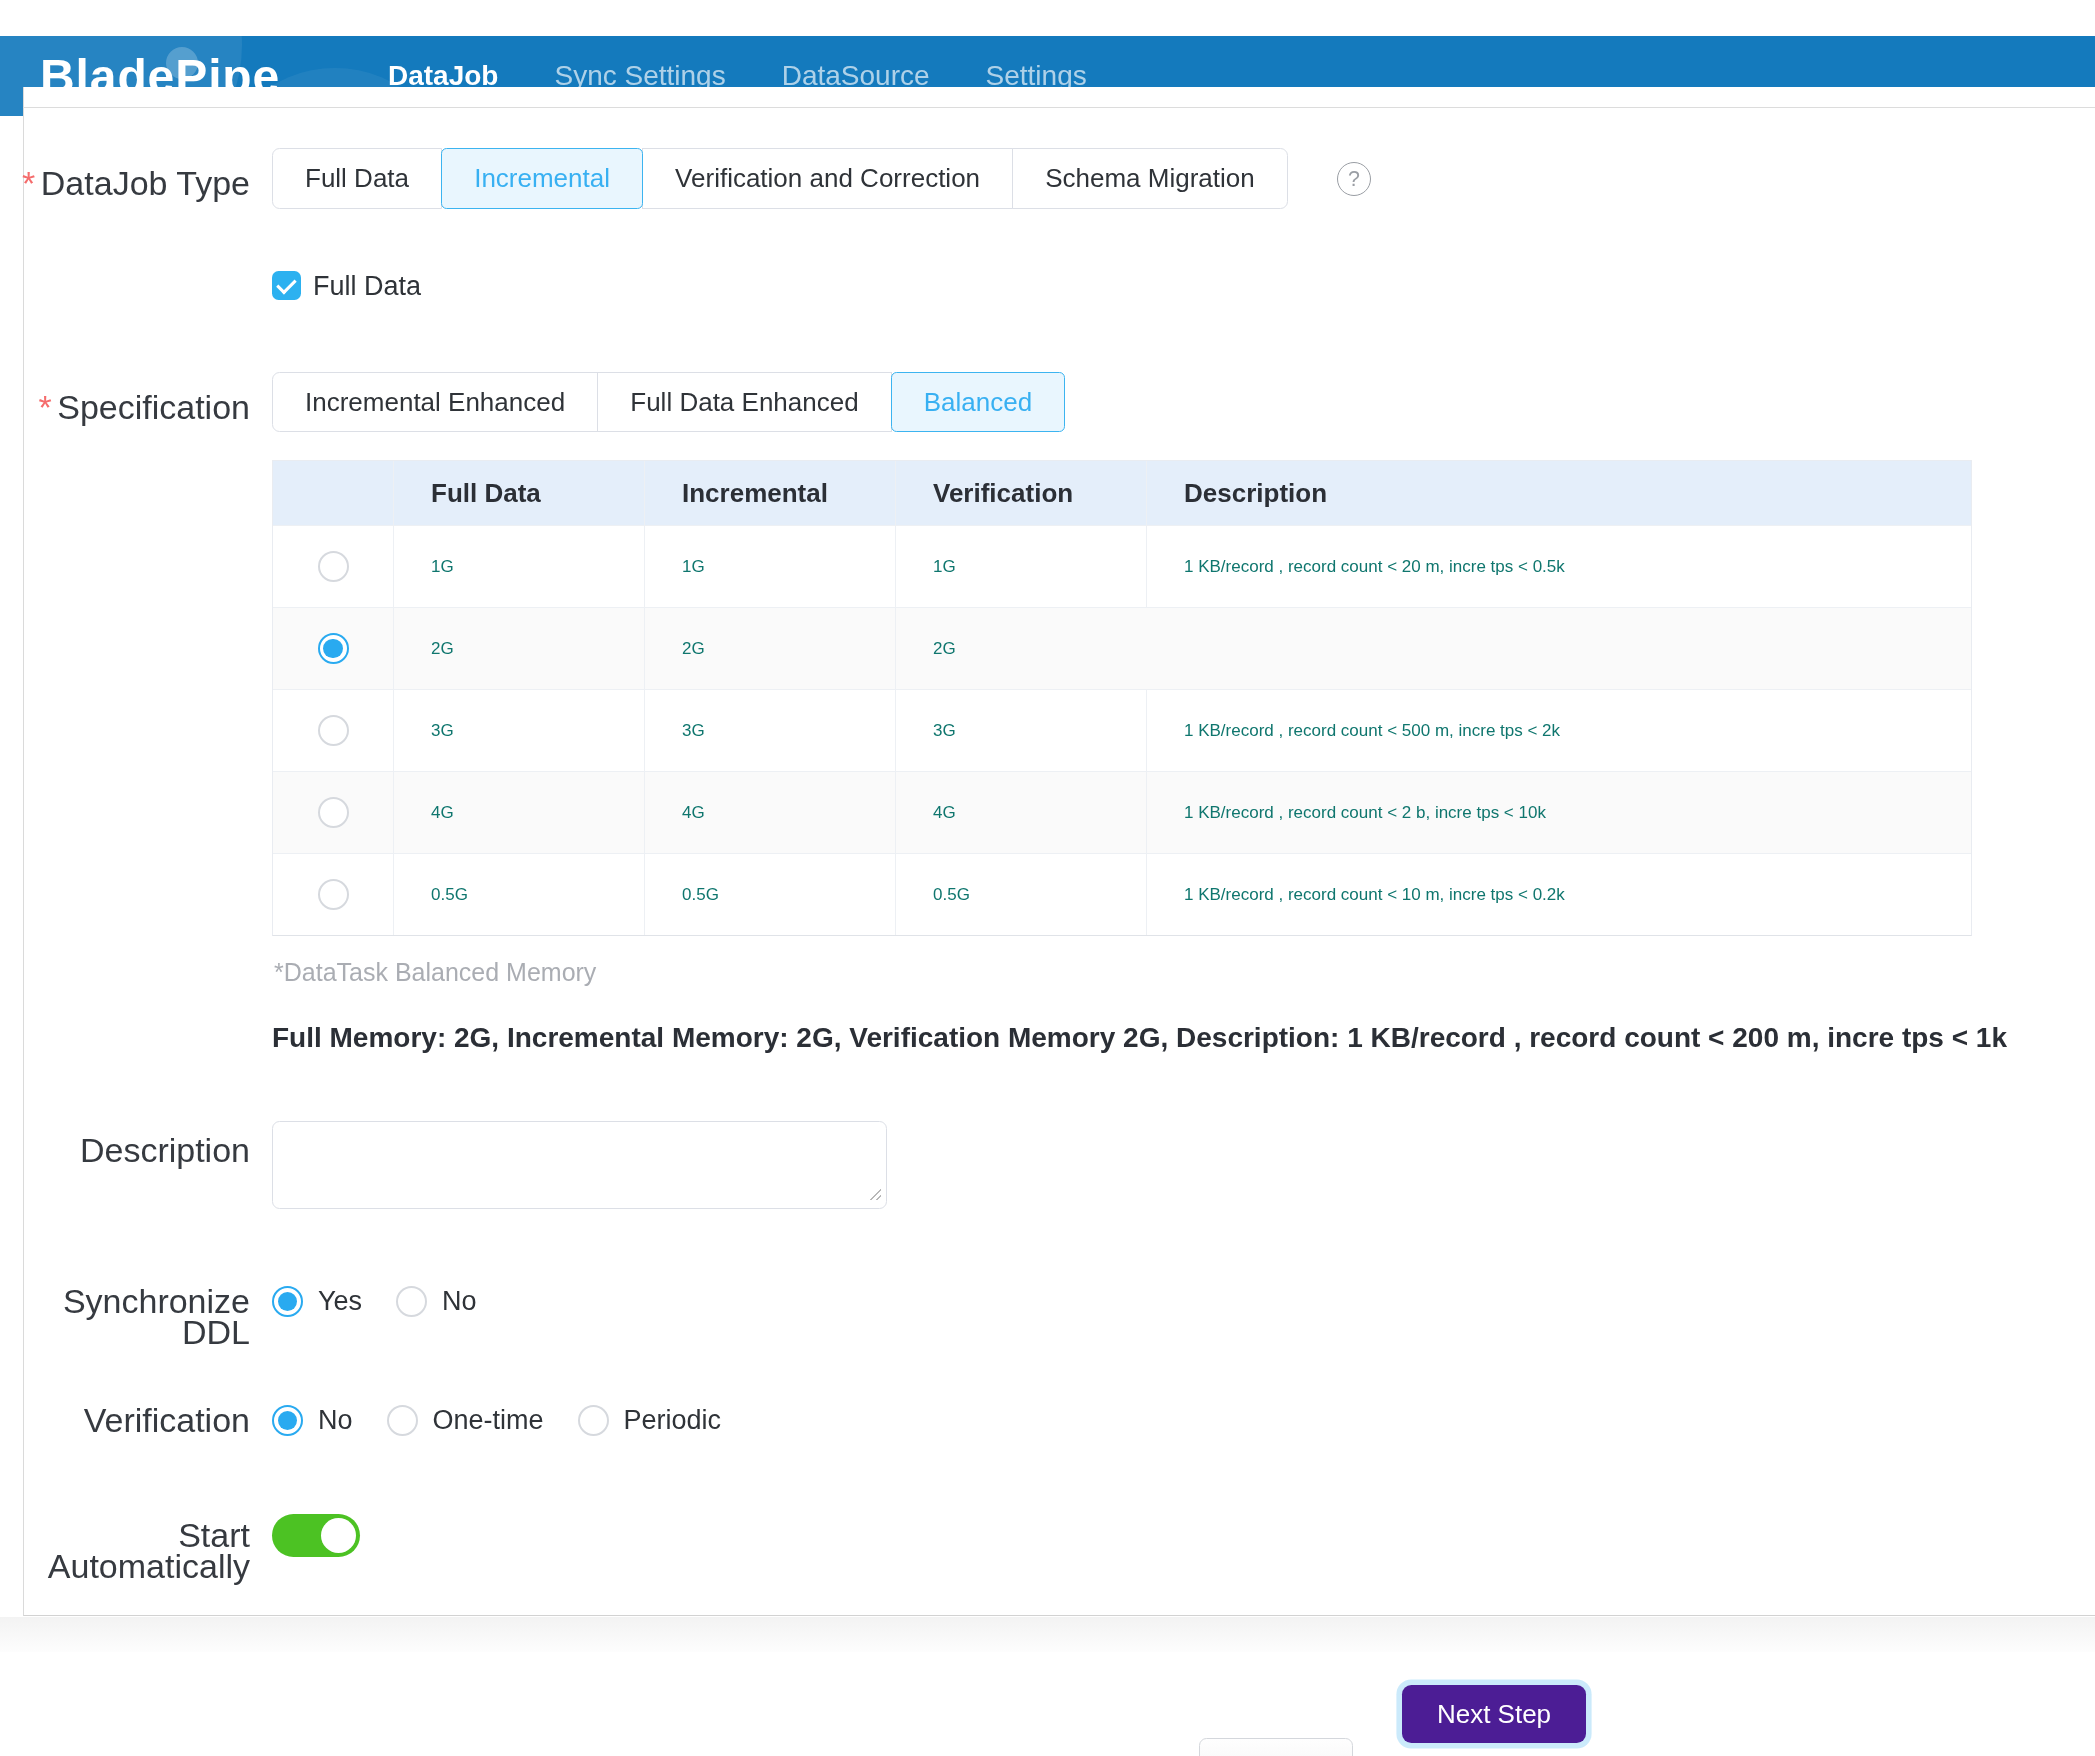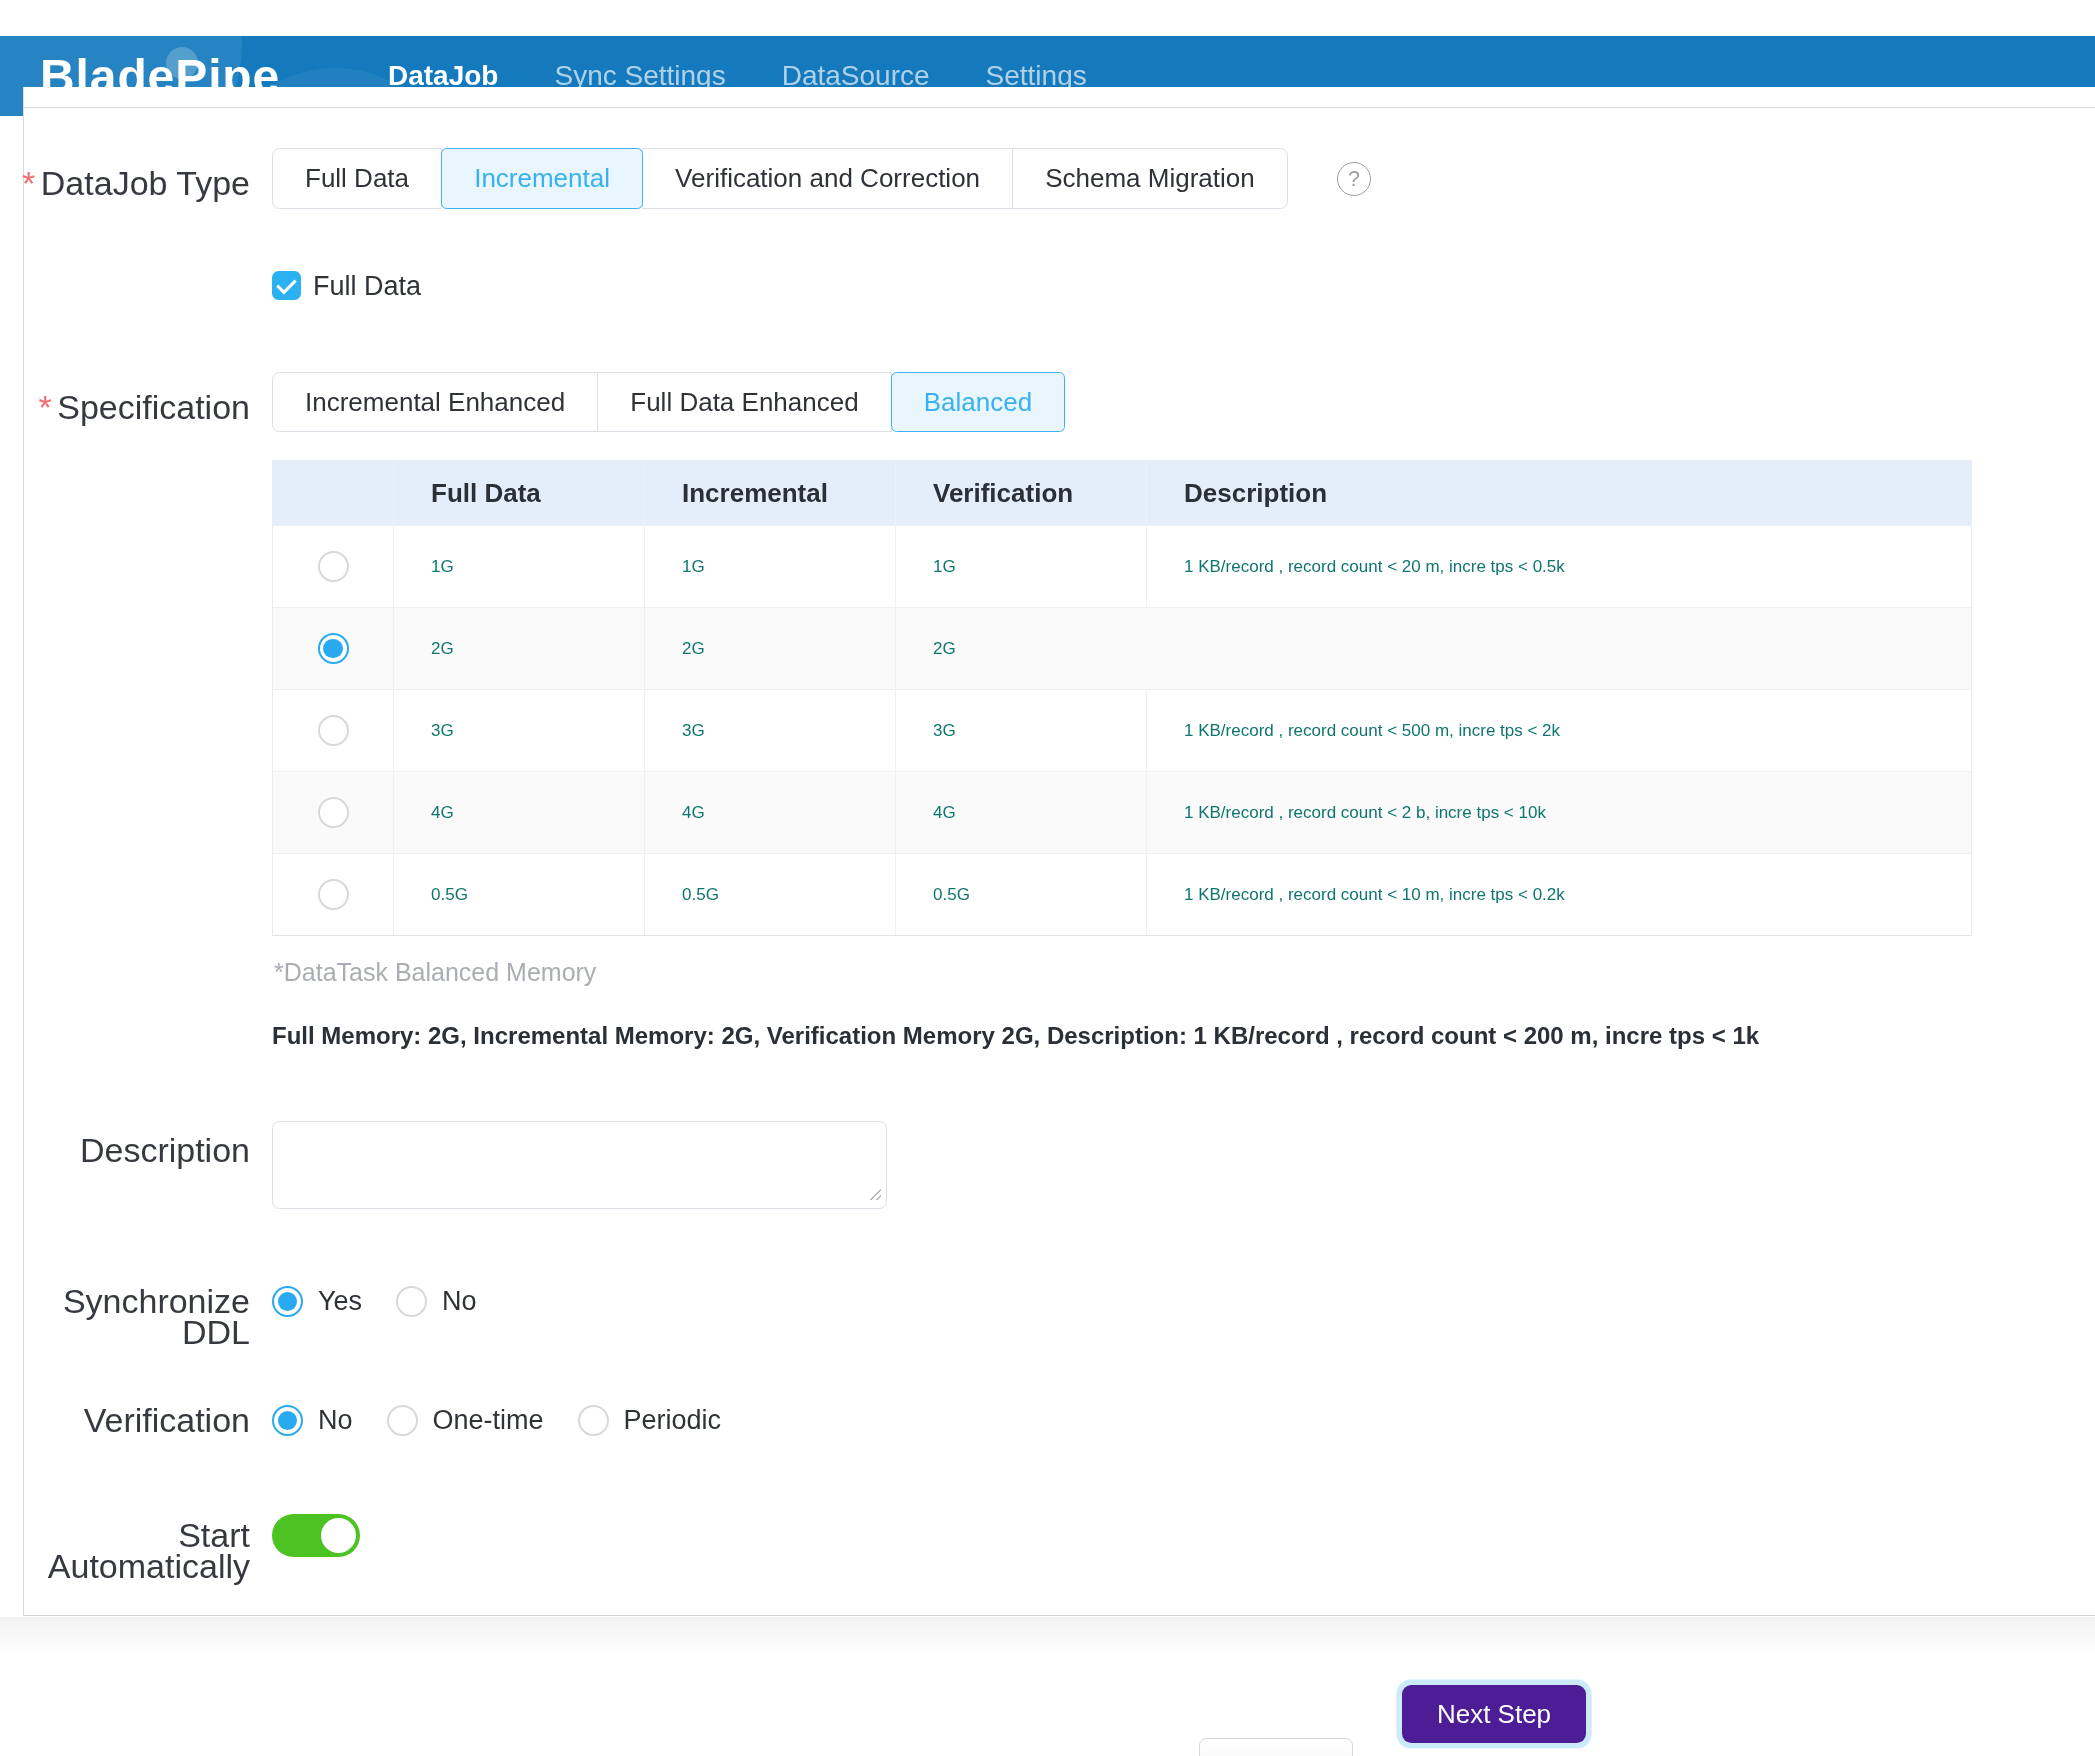--- a/index.html
+++ b/index.html
@@ -94,21 +94,21 @@
 
   
   .radio { width:31px; height:31px; border-radius:50%; border:2.3px solid #d6d9de;
     background:#fff; cursor:pointer; position:relative; flex:none; }
   .radio.checked { border-color:#29aaf0; }
   .radio.checked::after { content:''; position:absolute; inset:3.7px;
     border-radius:50%; background:#29aaf0; }
 
   
   .table-footnote { position:absolute; left:274px; top:958px; font-size:25px; color:#aaadb3; }
-  .memory-summary { position:absolute; left:272px; top:1022px; font-size:24px;
+  .memory-summary { position:absolute; left:272px; top:1022px; font-size:28px;
     font-weight:bold; color:#2b2f36; }
 
   
   .desc-label { top:1135px; line-height:30px; }
   .textarea {
     position:absolute; left:272px; top:1121px; width:615px; height:88px;
     border:1.4px solid #dcdfe6; border-radius:7.5px; background:#fff; resize:none;
     font-family:"Liberation Sans", sans-serif; font-size:24px; padding:9.3px 13px; color:#303133;
     outline:none;
   }

